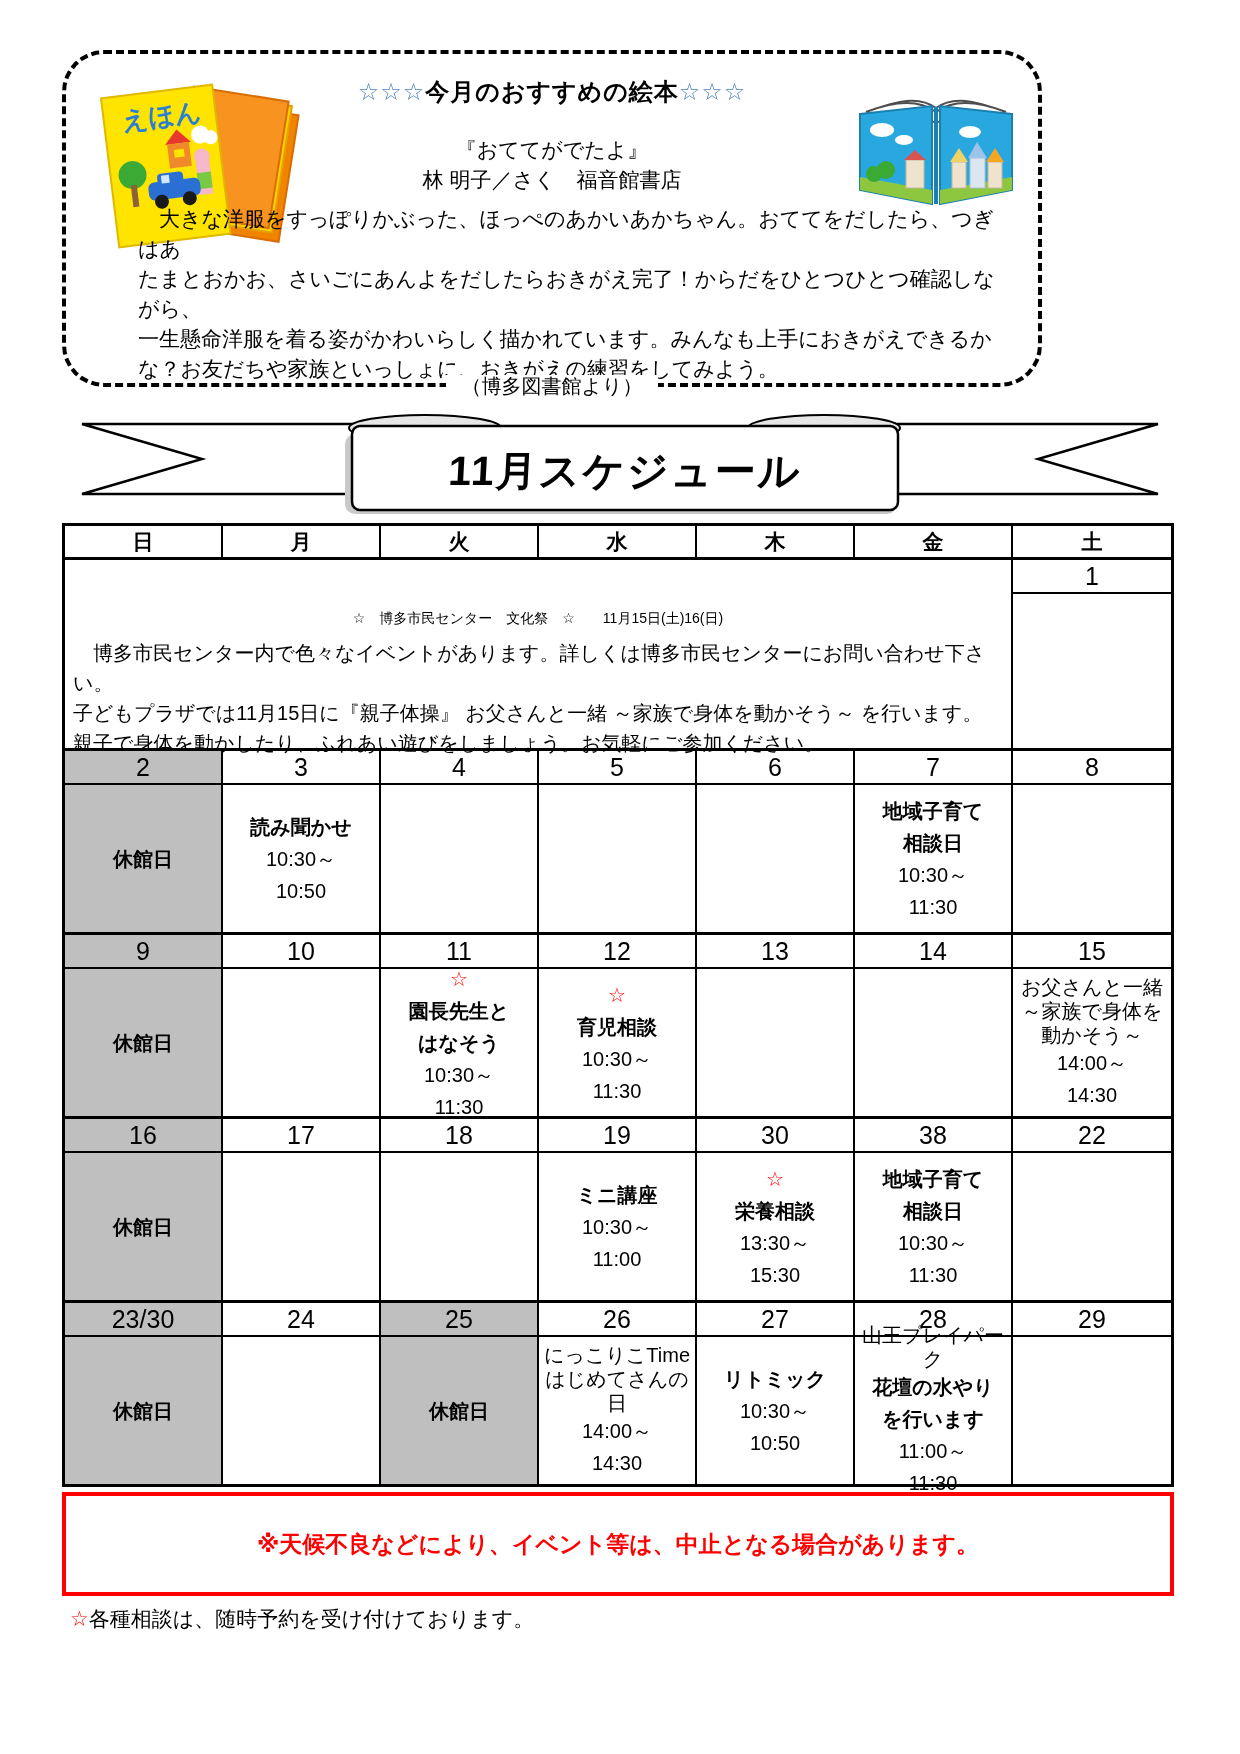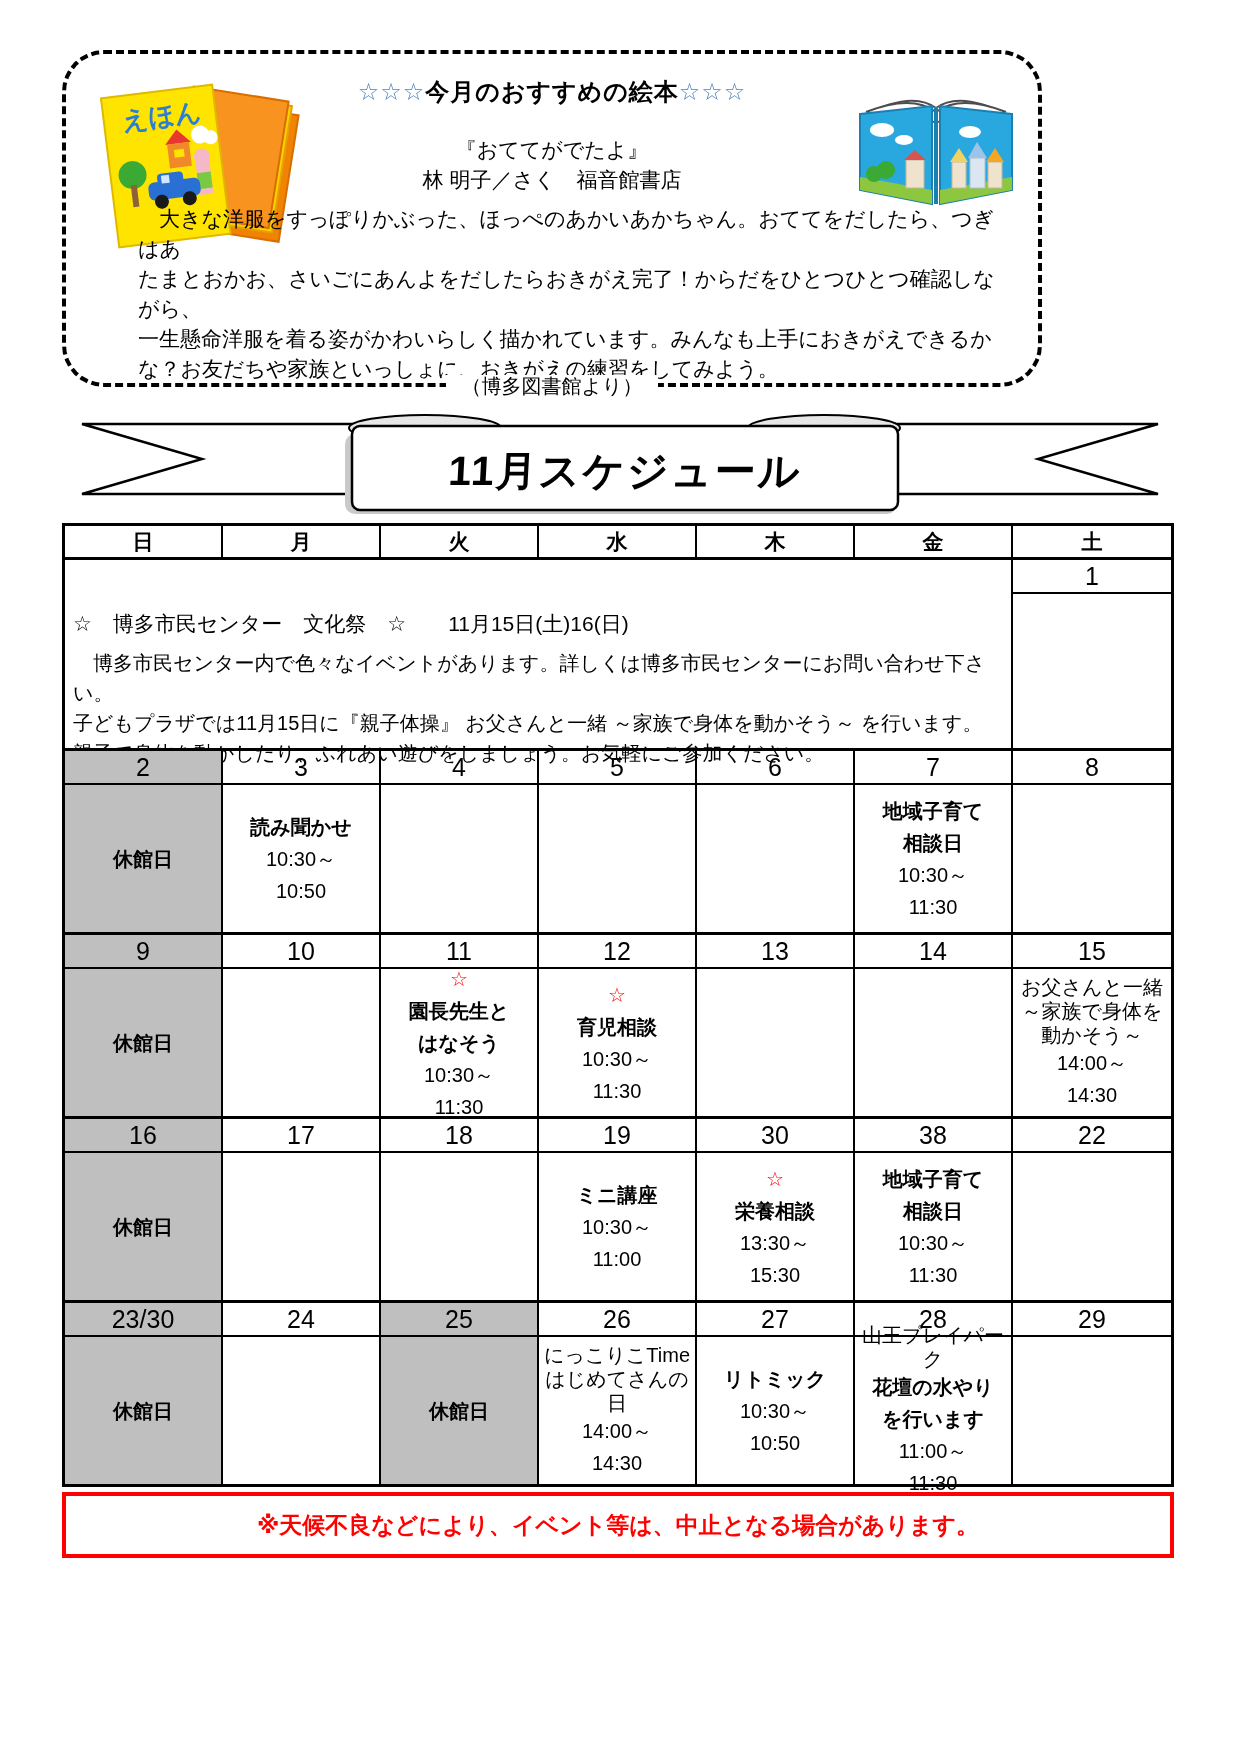--- a/index.html
+++ b/index.html
@@ -39,30 +39,30 @@
   .week1{grid-template-rows:34px 154px;}
   .dcell{text-align:center;font-size:25px;line-height:32px;
     border-right:2px solid #000;border-bottom:2px solid #000;}
   .ecell{border-right:2px solid #000;display:flex;flex-direction:column;
     align-items:center;justify-content:center;text-align:center;padding:4px 2px;
     font-size:20px;line-height:32px;}
   .dcell:nth-child(7n),.ecell:nth-child(7n){border-right:none;}
   .week .col7{border-right:none;}
   .gray{background:#bfbfbf;}
   .notice{grid-column:1/7;grid-row:1/3;border-right:2px solid #000;padding:50px 8px 0 8px;}
-  .notice-title{text-align:left;font-size:21px;margin-bottom:10px;}
+  .notice-title{text-align:center;font-size:14px;margin-bottom:10px;}
   .notice-body{font-size:20px;line-height:30px;white-space:pre-line;}
   .estar{color:#ff0000;font-weight:bold;}
   .epre{display:block;font-size:20px;line-height:24px;white-space:pre-line;}
   .ename{font-weight:bold;white-space:pre-line;}
   .etime{display:block;white-space:pre-line;}
   .closed .ename{font-size:20px;}
 
   
-  .warn{position:absolute;left:62px;top:1492px;width:1112px;height:66px;border:4px solid #ff0000;
+  .warn{position:absolute;left:62px;top:1492px;width:1112px;height:104px;border:4px solid #ff0000;
     display:flex;align-items:center;justify-content:center;}
   .warn-text{color:#ff0000;font-weight:bold;font-size:23px;}
   .foot{position:absolute;left:70px;top:1602px;width:1110px;font-size:21px;line-height:33px;}
   .foot .fstar{color:#ff0000;}
   .foot-rest{white-space:pre-line;}
 </style>
 </head>
 <body>
 
 <div id="page">
@@ -328,15 +328,16 @@
         </div>
       <div class="ecell"></div>
     </div>
   </div>
 
   <div class="warn">
     <div class="warn-text">※天候不良などにより、イベント等は、中止となる場合があります。</div>
   </div>
 
   <div class="foot">
+    <div><span class="fstar">☆</span><span>各種相談は、随時予約を受け付けております。</span></div>
   </div>
 
 </div>
 
 </body></html>

